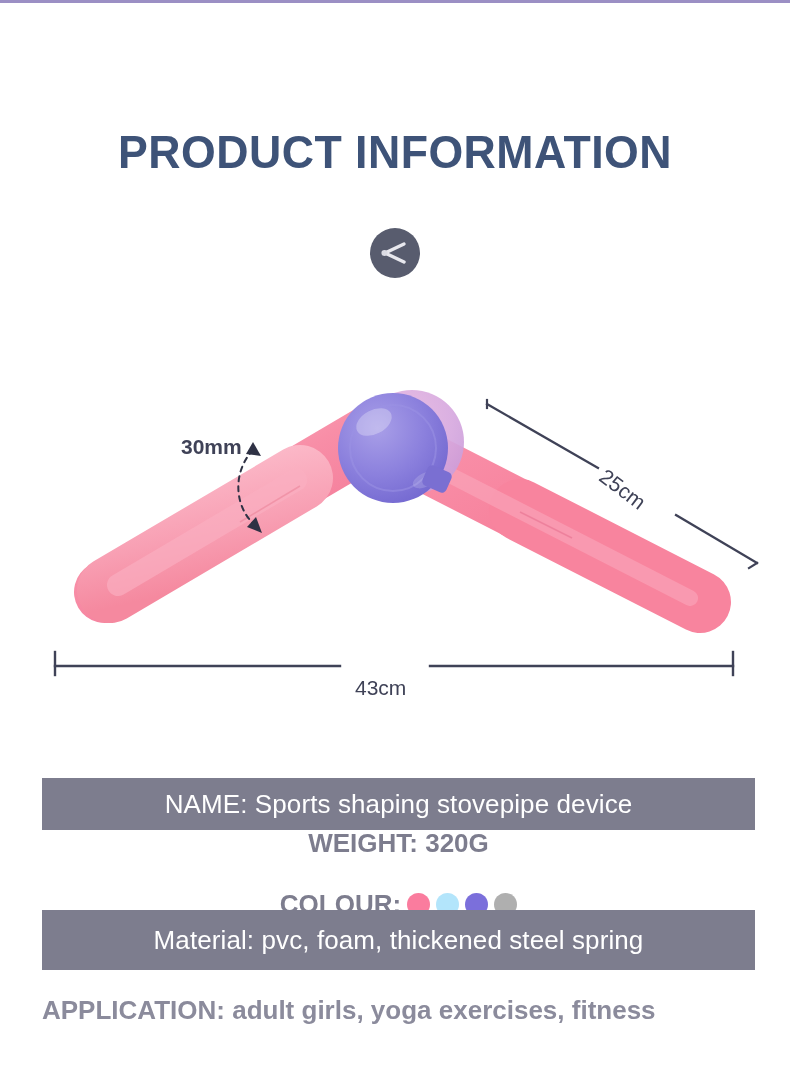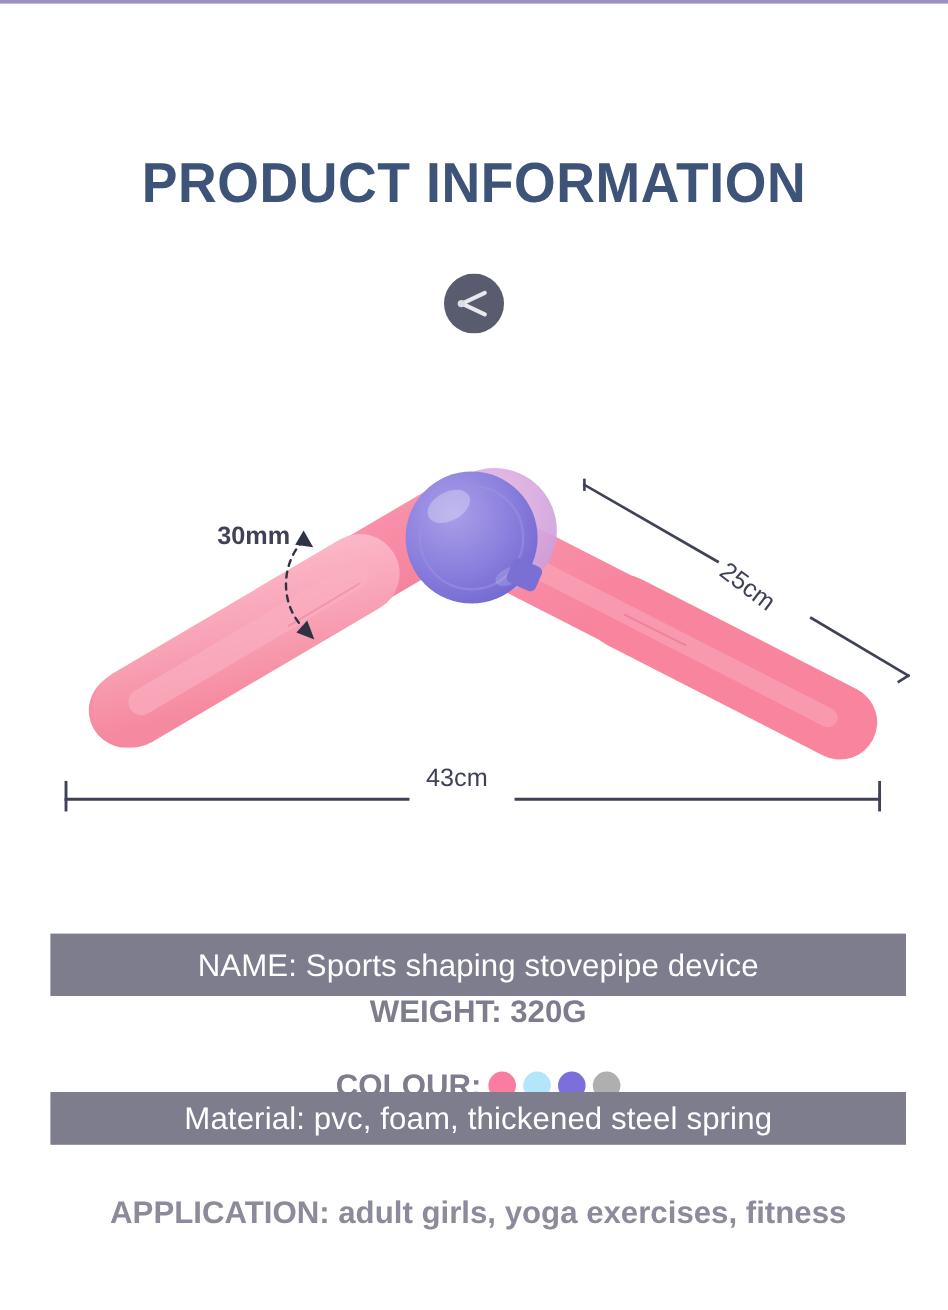--- a/index.html
+++ b/index.html
@@ -68,40 +68,40 @@
     font-size: 21px;
     white-space: nowrap;
   }
   #dim-30mm { left: 181px; top: 435px; font-weight: bold; }
   #dim-25cm {
     left: 602px; top: 462px;
     transform: rotate(37deg);
     transform-origin: 0 50%;
   }
   #dim-43cm {
-    left: 355px; top: 637px;
+    left: 355px; top: 676px;
   }
 
   
   .spec-bar {
     position: absolute;
     left: 42px;
     width: 713px;
     background: #7d7d8e;
     color: #ffffff;
     font-weight: normal;
     font-size: 26px;
     display: flex;
     align-items: center;
     justify-content: center;
     letter-spacing: 0.1px;
     white-space: nowrap;
   }
   #spec-name  { top: 778px; height: 52px; }
-  #spec-material { top: 910px; height: 44px; text-align: right; }
+  #spec-material { top: 910px; height: 60px; text-align: right; }
 
   #spec-weight-row {
     position: absolute;
     left: 42px;
     top: 852px;
     width: 713px;
     height: 44px;
     display: flex;
     align-items: center;
     justify-content: center;
@@ -122,21 +122,20 @@
     height: 23px;
     border-radius: 50%;
     display: inline-block;
   }
 
   #spec-application {
     position: absolute;
     left: 42px;
     top: 995px;
     width: 713px;
-    text-align: center;
     color: #8b8b9c;
     font-weight: bold;
     font-size: 26px;
     white-space: nowrap;
   }
 </style>
 </head>
 <body>
 
 <div id="top-accent"></div>

